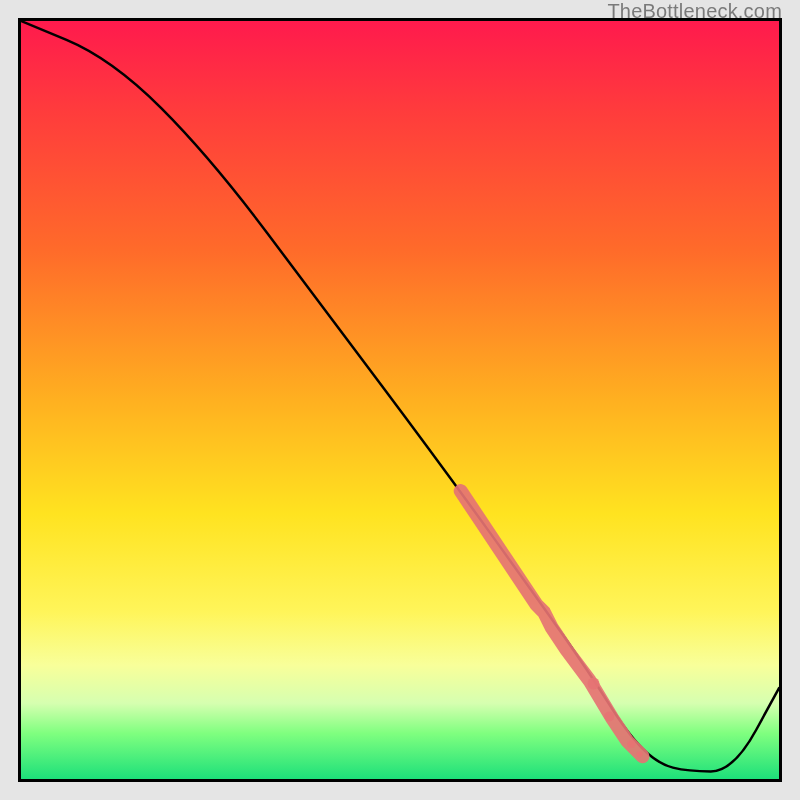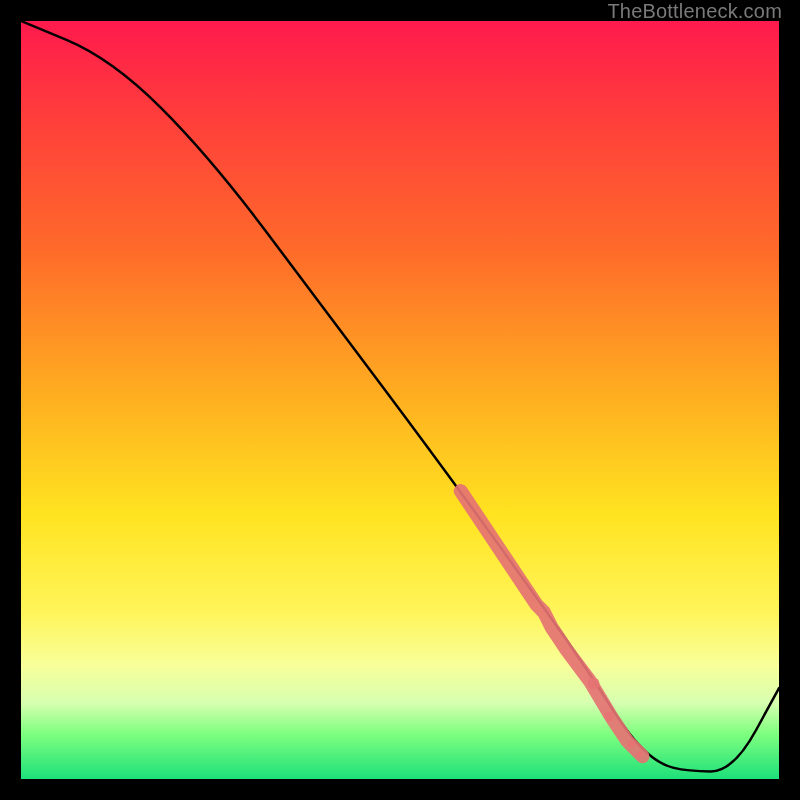--- a/index.html
+++ b/index.html
@@ -7,21 +7,21 @@
     padding: 0;
     width: 800px;
     height: 800px;
     background: #ffffff;
     font-family: Arial, Helvetica, sans-serif;
   }
   .chart-container {
     position: relative;
     width: 800px;
     height: 800px;
-    background: #000000;
+    background: #e5e5e5;
   }
   .plot-area {
     position: absolute;
     left: 18px;
     top: 18px;
     width: 764px;
     height: 764px;
     box-sizing: border-box;
     border: 3px solid #000000;
     overflow: hidden;

